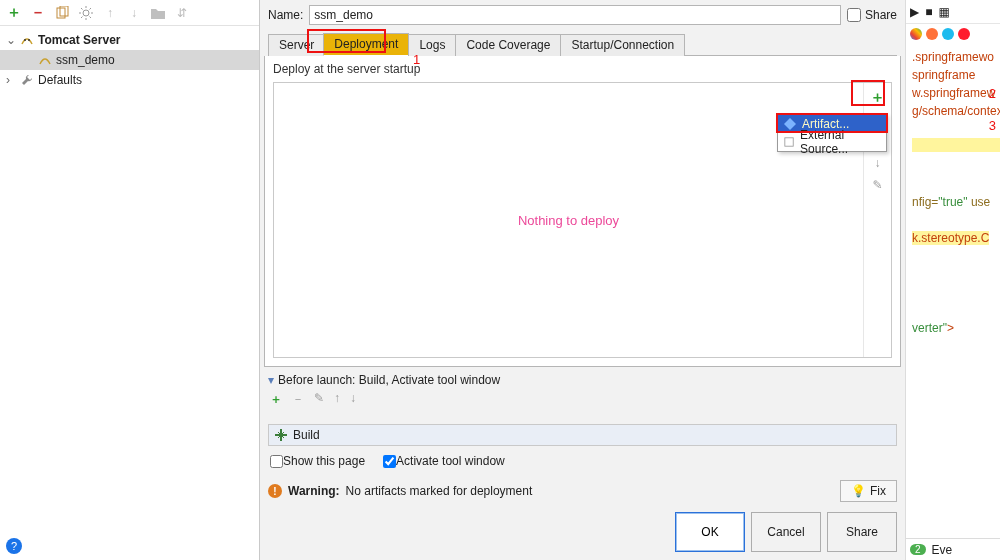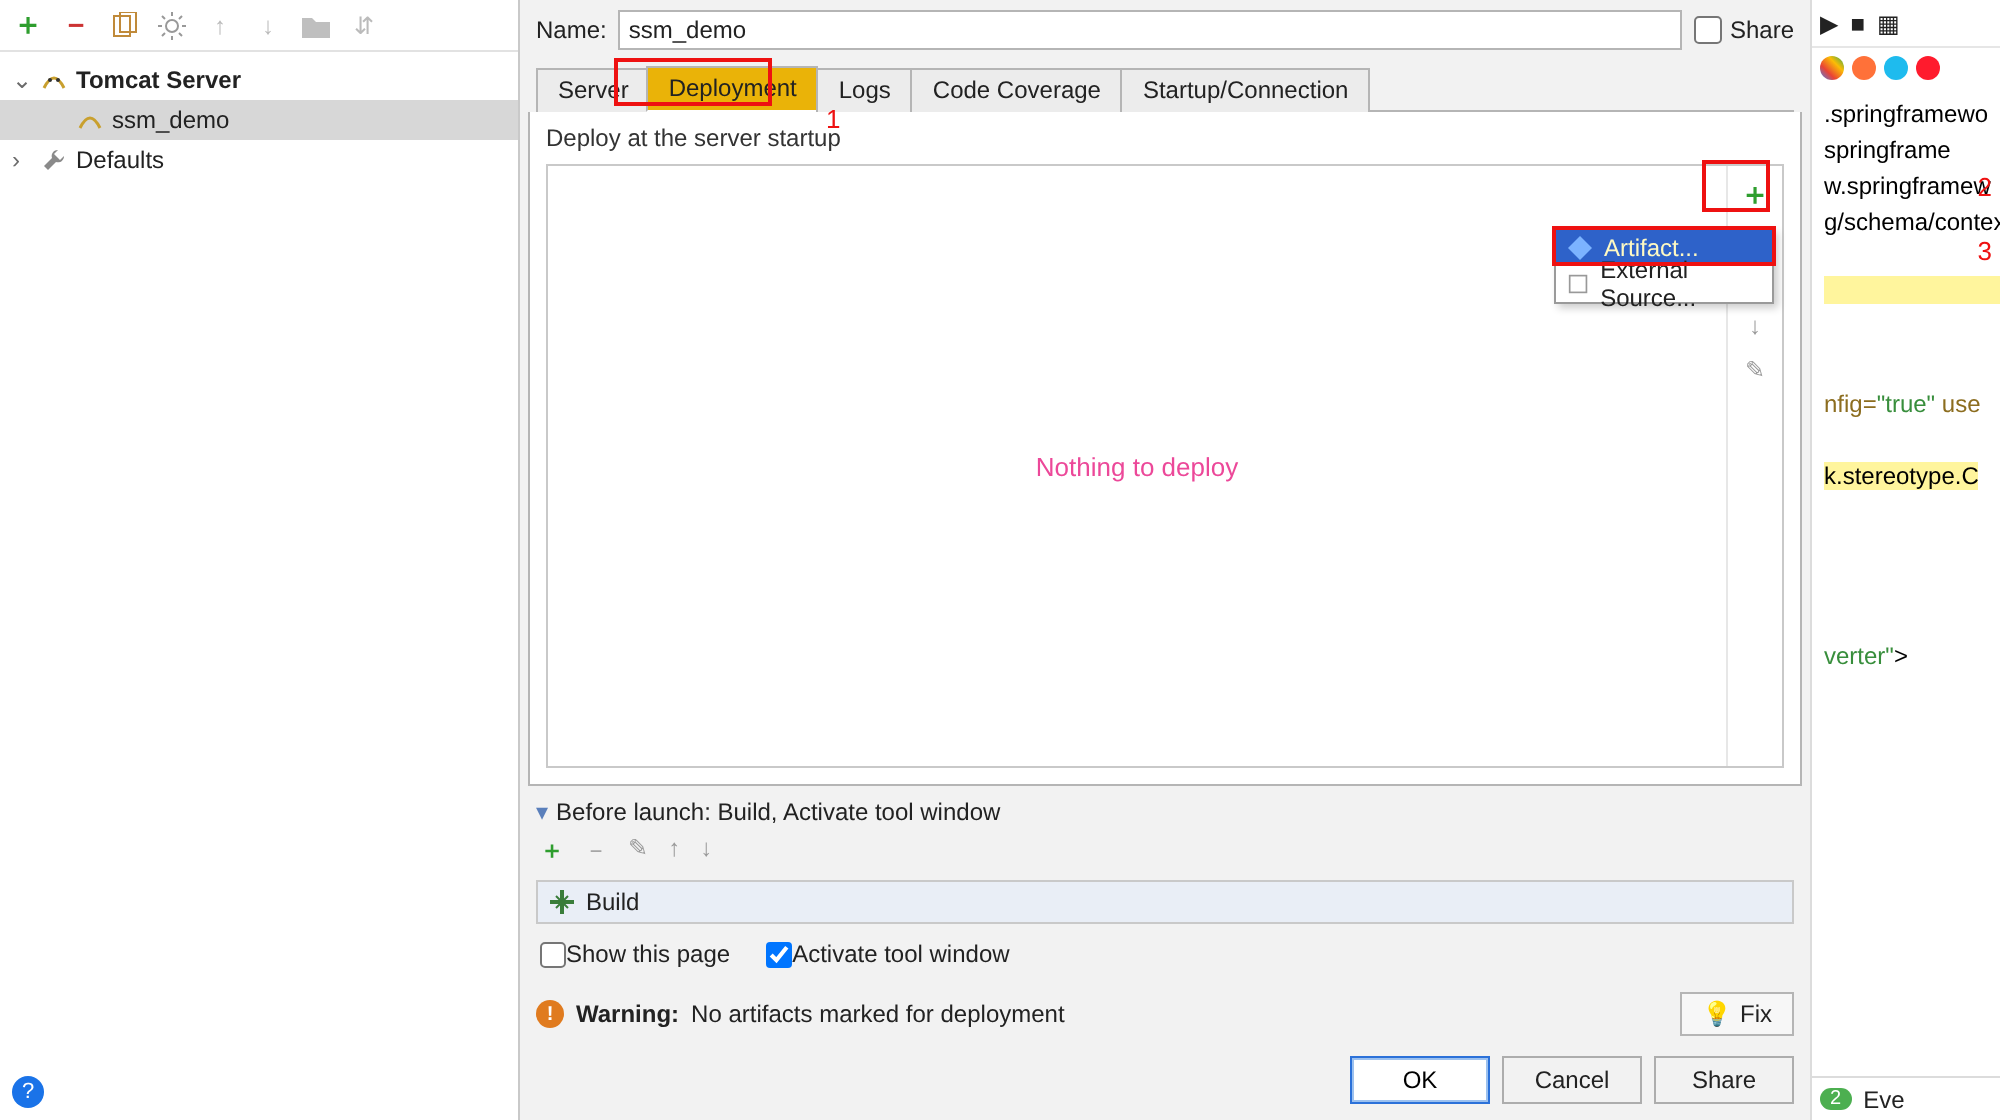--- a/index.html
+++ b/index.html
@@ -42,40 +42,40 @@
 .popup .pi.sel{background:#2e62c9;color:#fff}
 .popup .pi.sel span{color:#fef9c3}
 .pop-hl{position:absolute;border:2px solid #e11;pointer-events:none;z-index:6}
 .callout{position:absolute;color:#e11;font-size:13px;font-weight:400;z-index:7}
 
 .before{margin:6px 8px 0 8px}
 .bf-head{display:flex;align-items:center;gap:4px;color:#333}
 .bf-tw{color:#5a7fbb}
 .bf-tools{display:flex;gap:10px;padding:4px 2px}
 .bf-tools .ico{color:#9a9a9a}
-.bf-list{height:22px;border:1px solid #c9c9c9;background:#eab308;margin-top:2px}
+.bf-list{height:22px;border:1px solid #c9c9c9;background:#eab308;margin-top:12px}
 .bf-item{display:flex;align-items:center;height:20px;background:#e9eef6;padding:0 6px;gap:6px}
 .checks{display:flex;gap:18px;padding:8px 2px}
 .checks label{display:flex;align-items:center;gap:0}
 
 .warnrow{display:flex;align-items:center;padding:4px 8px;gap:6px}
 .warn-ico{width:14px;height:14px;border-radius:50%;background:#e07b1f;color:#fff;display:flex;align-items:center;justify-content:center;font-size:10px;font-weight:bold}
 .fix{margin-left:auto}
 .fix button{height:22px;padding:0 10px;display:flex;align-items:center;gap:4px;border:1px solid #b5b5b5;background:#f7f7f7}
 .bulb{color:#e6b400}
 .btnrow{display:flex;justify-content:flex-end;gap:6px;padding:6px 8px 8px}
-.btnrow button{height:24px;min-width:70px;border:1px solid #adadad;background:#f2f2f2}
+.btnrow button{height:40px;min-width:70px;border:1px solid #adadad;background:#f2f2f2}
 .btnrow button.primary{border:1px solid #2b71d9;background:#fff;color:#000;box-shadow:inset 0 0 0 1px #9cc1ef}
 
 .rstrip{width:95px;background:#fff;border-left:1px solid #dcdcdc;position:relative;overflow:hidden}
 .rstrip .tb{height:24px;display:flex;align-items:center;gap:6px;padding:0 4px;color:#8a8a8a;border-bottom:1px solid #e6e6e6}
 .rstrip .browsers{display:flex;gap:4px;padding:4px}
 .bdot{width:12px;height:12px;border-radius:50%}
 .code{padding:4px 6px;font-family:Consolas,monospace;font-size:12px;line-height:18px;white-space:pre}
-.code .bl{color:#000000}
+.code .bl{color:#c2410c}
 .code .gr{color:#388e3c}
 .code .or{color:#8c6d1f}
 .hly{background:#fff59d}
 .status{position:absolute;bottom:0;left:0;right:0;height:22px;border-top:1px solid #dcdcdc;display:flex;align-items:center;padding:0 4px;gap:6px;font-size:11px;color:#666}
 .badge{background:#4caf50;color:#fff;border-radius:8px;padding:0 5px;font-size:10px}
 svg{display:block}
 </style>
 </head>
 <body>
 

